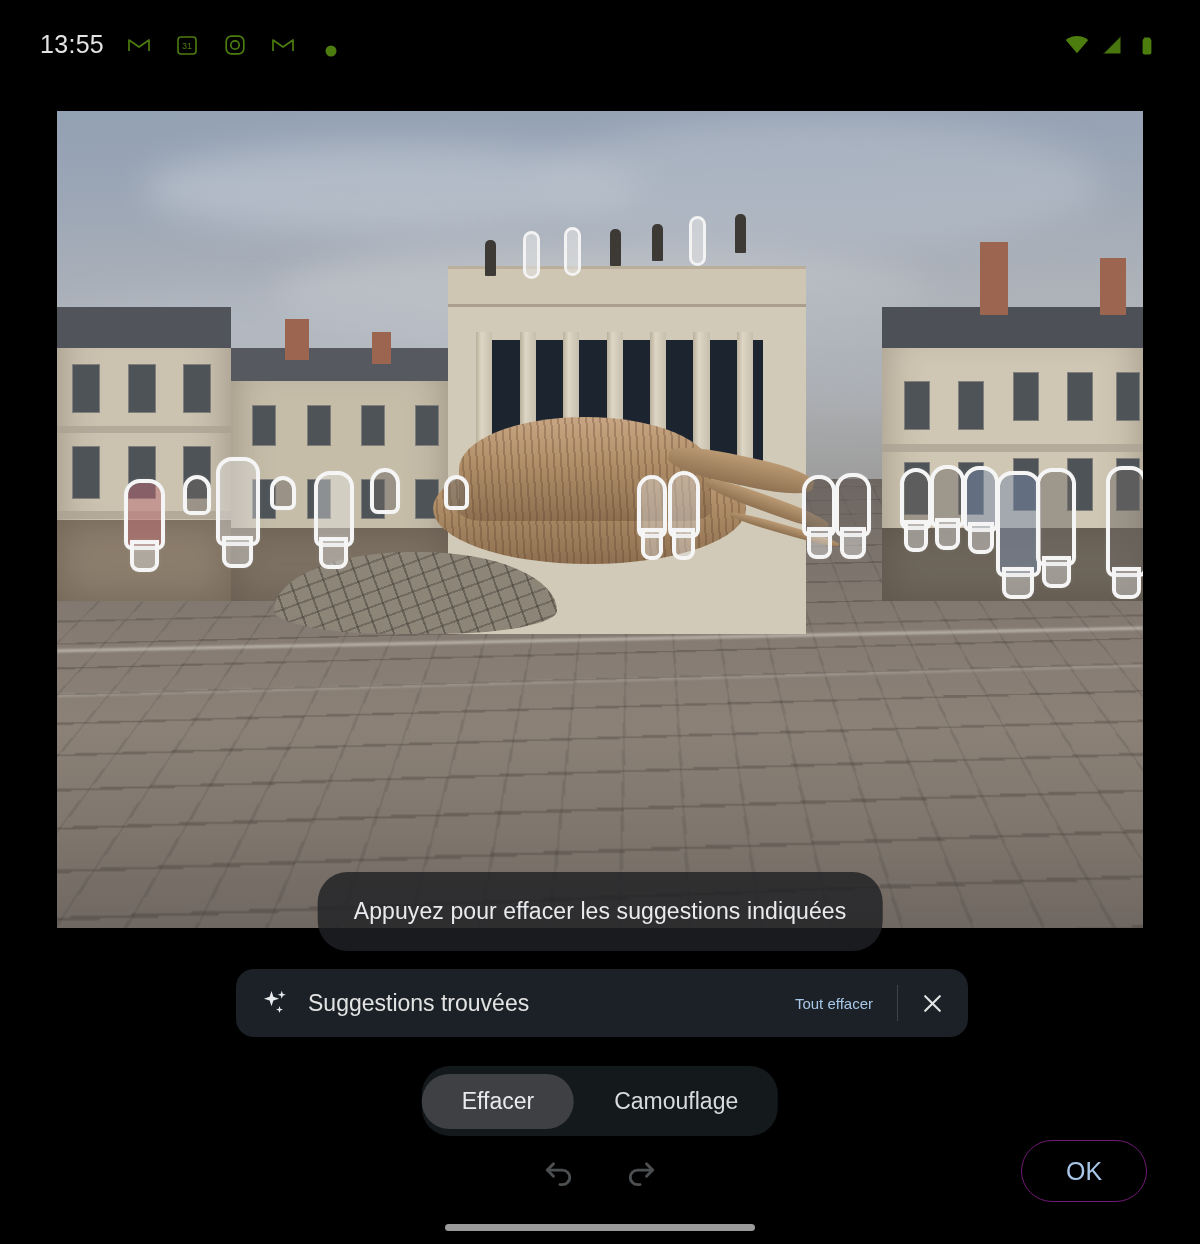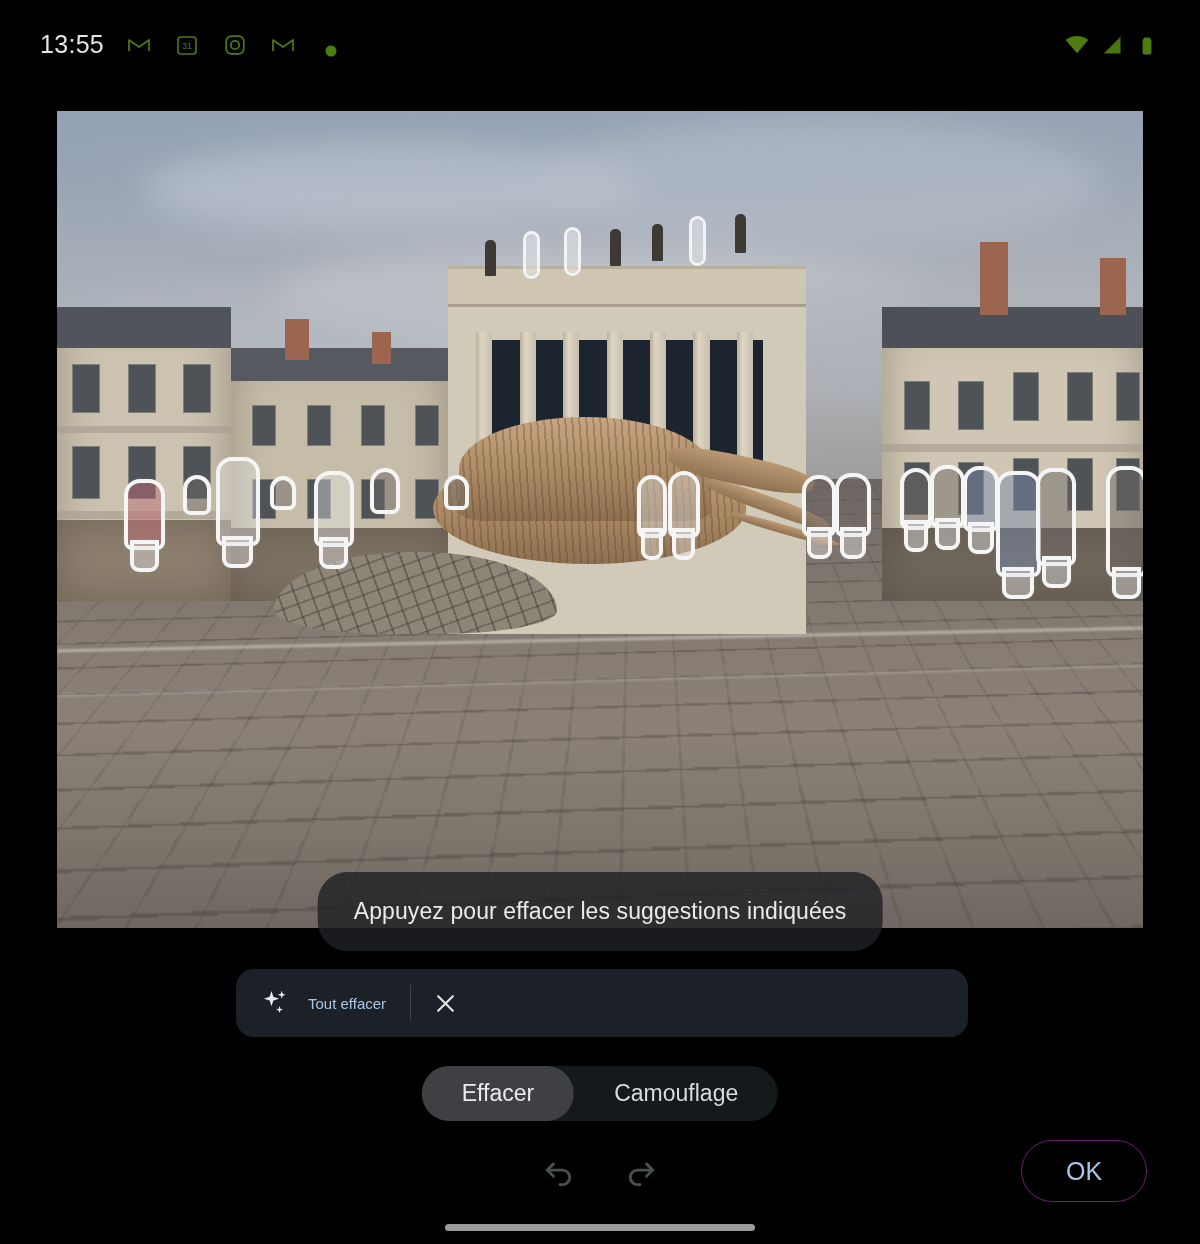--- a/index.html
+++ b/index.html
@@ -292,21 +292,21 @@
     cursor: pointer;
     color: #e3e3e3;
   }
 
   
   #mode-toggle {
     position: absolute;
     left: 50%;
     transform: translateX(-50%);
     top: 1066px;
-    height: 55px;
+    height: 70px;
     background: #14191c;
     border-radius: 28px;
     display: flex;
     align-items: center;
     padding: 0;
     text-align: center;
   }
   .mode-btn {
     height: 55px;
     display: flex;
@@ -561,20 +561,21 @@
 <div id="toast">Appuyez pour effacer les suggestions indiquées</div>
 
 <div id="suggestion-bar">
   <span id="sparkle-icon">
     <svg viewBox="0 0 24 24" width="30" height="30" fill="currentColor">
       <path d="M9.2 2.4 10.7 7l4.6 1.5-4.6 1.5-1.5 4.6-1.5-4.6L3.1 8.5 7.7 7z"></path>
       <path d="M17.4 2.2 18.2 4.6 20.6 5.4 18.2 6.2 17.4 8.6 16.6 6.2 14.2 5.4 16.6 4.6z"></path>
       <path d="M15.6 14.4 16.3 16.5 18.4 17.2 16.3 17.9 15.6 20 14.9 17.9 12.8 17.2 14.9 16.5z"></path>
     </svg>
   </span>
+  <span id="suggestion-label">Suggestions trouvées</span>
   <span id="clear-all">Tout effacer</span>
   <span id="bar-divider"></span>
   <span id="close-suggestions">
     <svg viewBox="0 0 24 24" width="27" height="27" fill="none" stroke="currentColor" stroke-width="1.9" stroke-linecap="round">
       <path d="M5.5 5.5 18.5 18.5M18.5 5.5 5.5 18.5"></path>
     </svg>
   </span>
 </div>
 
 <div id="mode-toggle">

